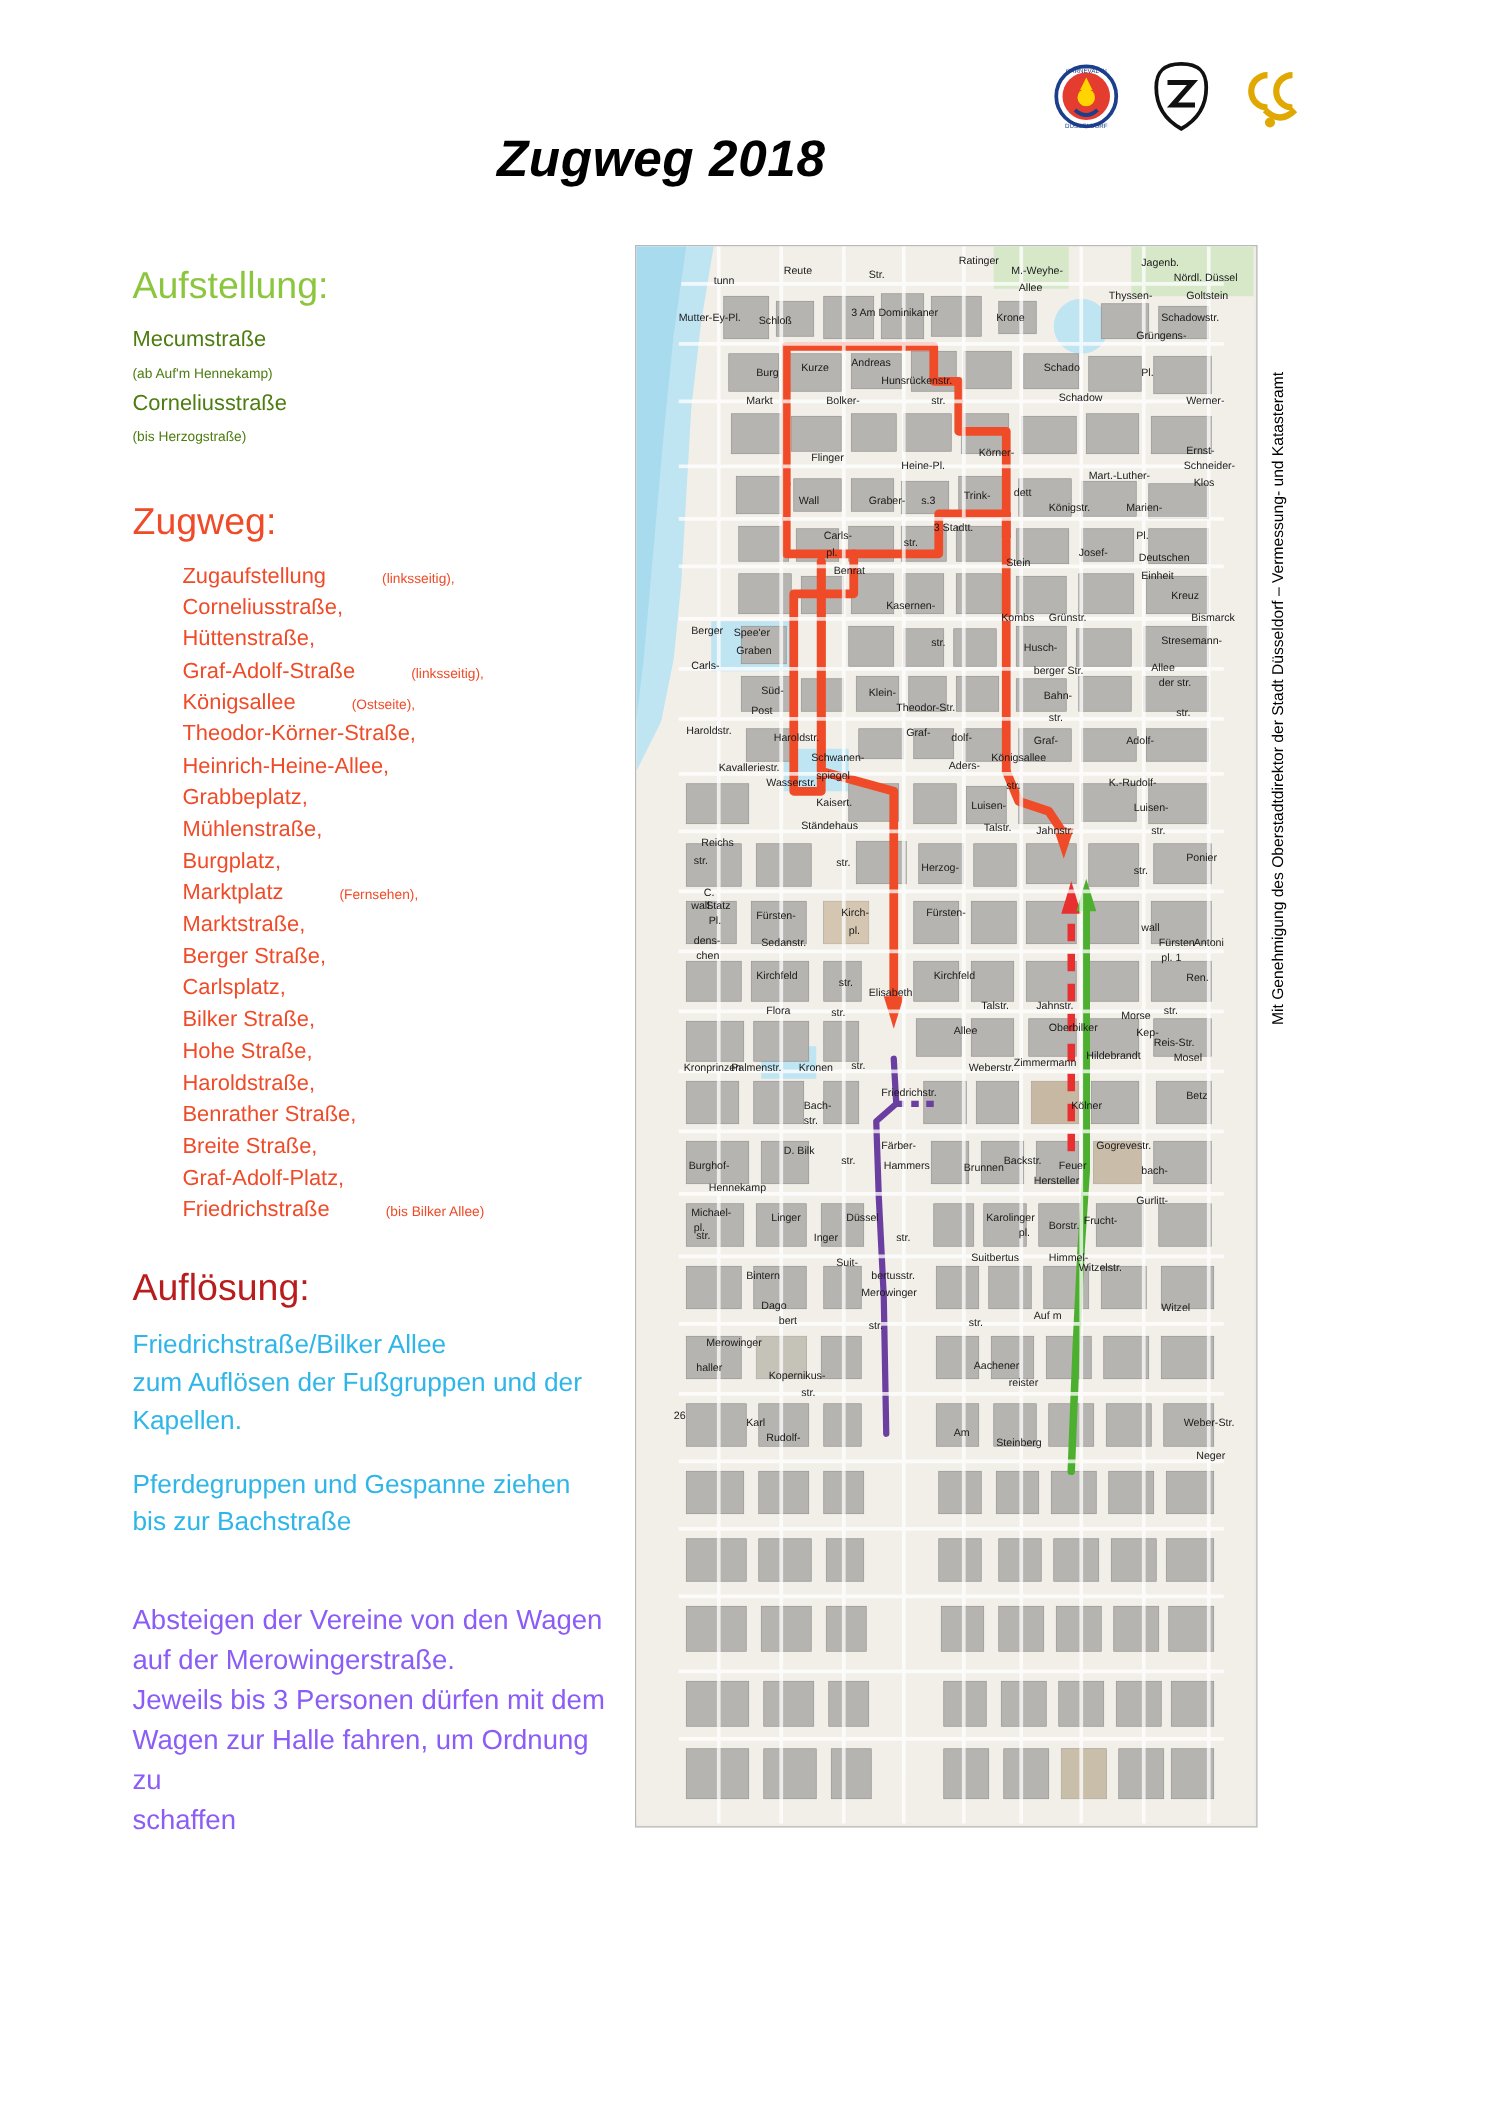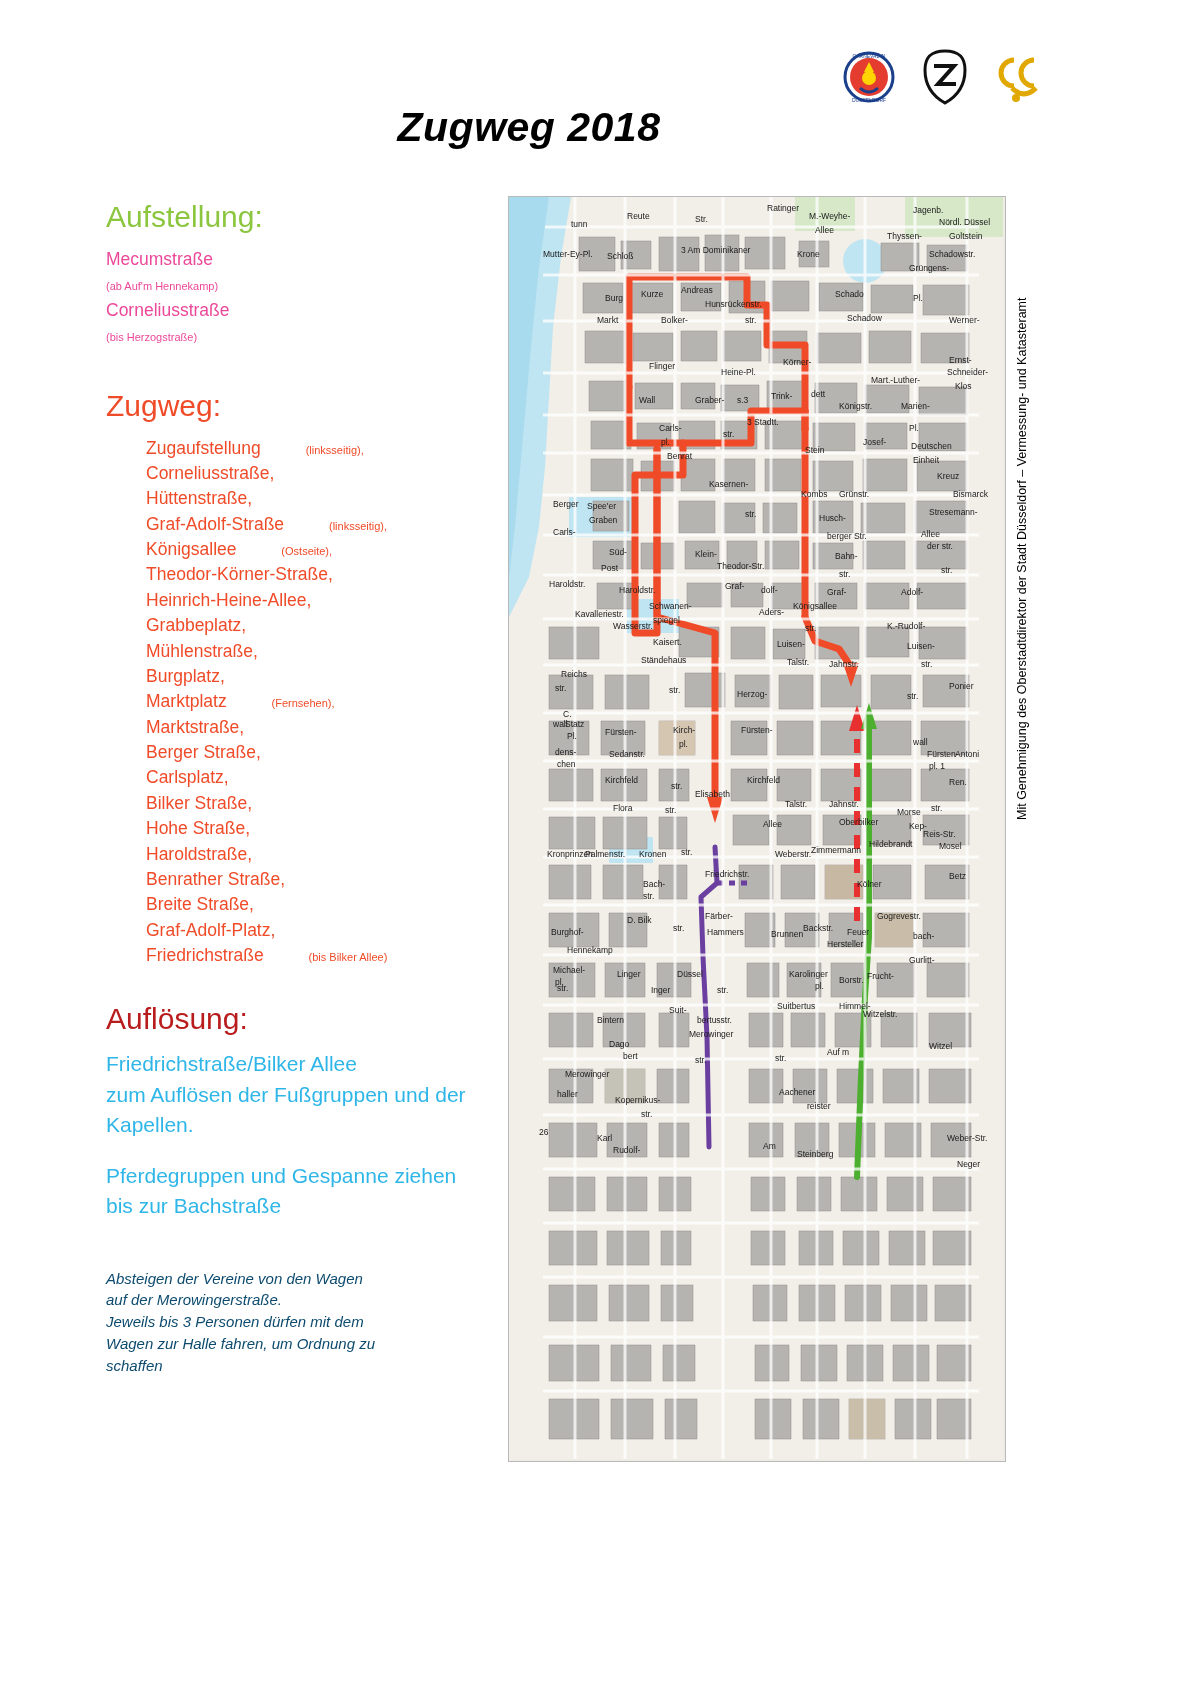--- a/index.html
+++ b/index.html
@@ -40,21 +40,21 @@
     width: 54px;
     height: 58px;
     position: relative;
   }
   .logo svg { display:block; }
 
   
   .left-col {
     position: absolute;
     left: 106px;
-    top: 200px;
+    top: 212px;
     width: 380px;
   }
   .sec-head {
     font-size: 30px;
     line-height: 1.1;
     margin: 0 0 14px 0;
     font-weight: normal;
   }
   .sec-head.green { color: #8cc63f; }
   .sec-head.red   { color: #f04b28; }
@@ -65,40 +65,39 @@
     padding: 0;
     list-style: none;
   }
   .list li {
     font-size: 17.5px;
     line-height: 1.45;
   }
   .list li .note {
     font-size: 11px;
   }
-  .green-text { color: #ec4899; }
+  .green-text { color: #4d7c0f; }
   .red-text   { color: #f04b28; margin-left: 40px; }
   .blue-text  { color: #2fb6e8; }
 
   .block-gap-1 { height: 40px; }
   .block-gap-2 { height: 34px; }
   .block-gap-4 { height: 46px; }
 
   .para {
     font-size: 21px;
     line-height: 1.45;
     margin: 0;
   }
   .para.spaced { margin-top: 20px; }
   .black-note {
-    color: #0c4a6e;
-    font-size: 15px;
+    color: #8b5cf6;
+    font-size: 22px;
     line-height: 1.46;
     margin: 0;
-    font-style: italic;
   }
 
   
   .map-wrap {
     position: absolute;
     left: 508px;
     top: 196px;
     width: 496px;
     height: 1264px;
     border: 1px solid #b9b9b9;

